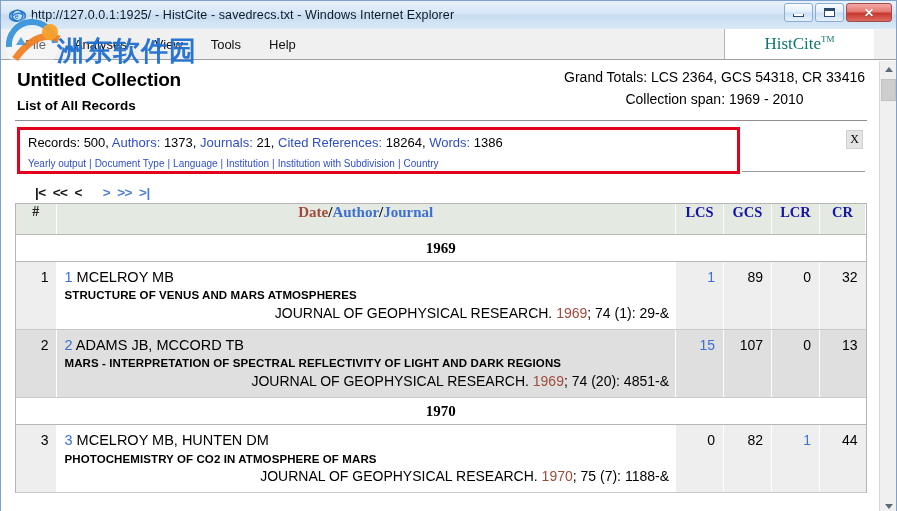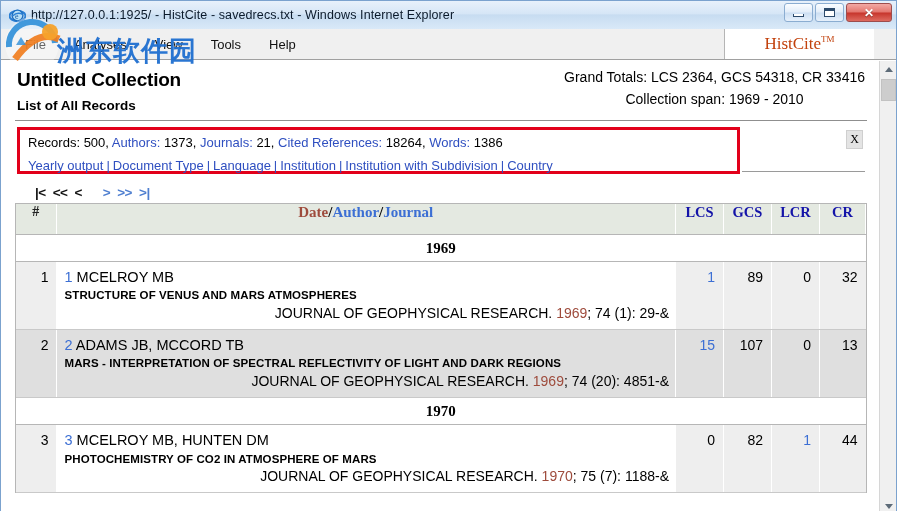--- a/index.html
+++ b/index.html
@@ -76,21 +76,21 @@
   }
   .brand-cell {
     position: absolute; right: 22px; top: 0; bottom: 0;
     width: 150px;
     background: #fff;
     border-left: 1px solid #b5b5b5;
     display: flex; align-items: center; justify-content: center;
   }
   .brand-text {
     font-family: "Liberation Serif", serif;
-    font-size: 17px; color: #c2410c; white-space: nowrap;
+    font-size: 17px; color: #0f766e; white-space: nowrap;
   }
   .brand-text sup { font-size: 9px; vertical-align: super; }
 
   
   .page {
     position: relative;
     height: 455px;
     background: #ffffff;
     border-top: 1px solid #ffffff;
     overflow: hidden;
@@ -126,21 +126,21 @@
   
   .stats-wrap { position: relative; margin-top: 6px; height: 54px; }
   .stats-box {
     position: absolute; left: 2px; top: 0;
     width: 723px; height: 47px;
     border: 3px solid #e2001a;
     background: #fff;
     padding: 5px 8px 0 8px;
   }
   .stats-line1 { font-size: 13px; color: #000; white-space: nowrap; }
-  .stats-line2 { font-size: 13px; margin-top: 8px; white-space: nowrap; }
+  .stats-line2 { font-size: 10px; margin-top: 8px; white-space: nowrap; }
   .lbl-blue { color: #2f4fc0; }
   .lnk { color: #2f4fc0; }
   .sep { color: #2f4fc0; padding: 0 3px; }
   .close-x {
     position: absolute; right: 4px; top: 3px;
     width: 17px; height: 19px;
     background: #e4e4e4;
     border: 1px solid #cfcfcf;
     font-size: 12px; color: #000;
     display: flex; align-items: center; justify-content: center;

